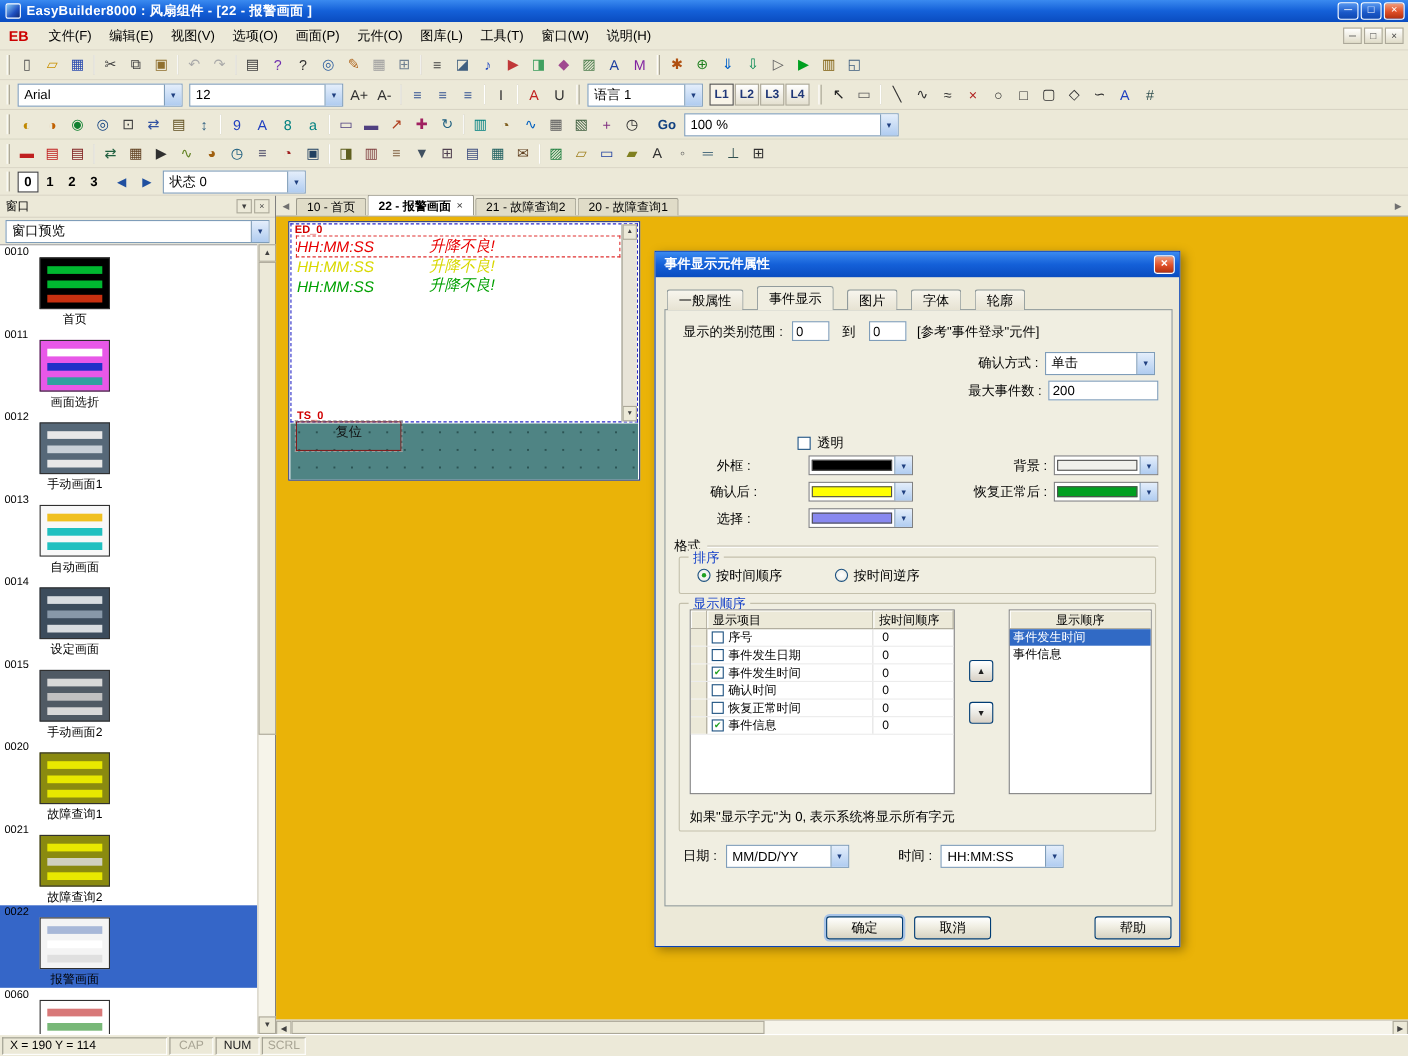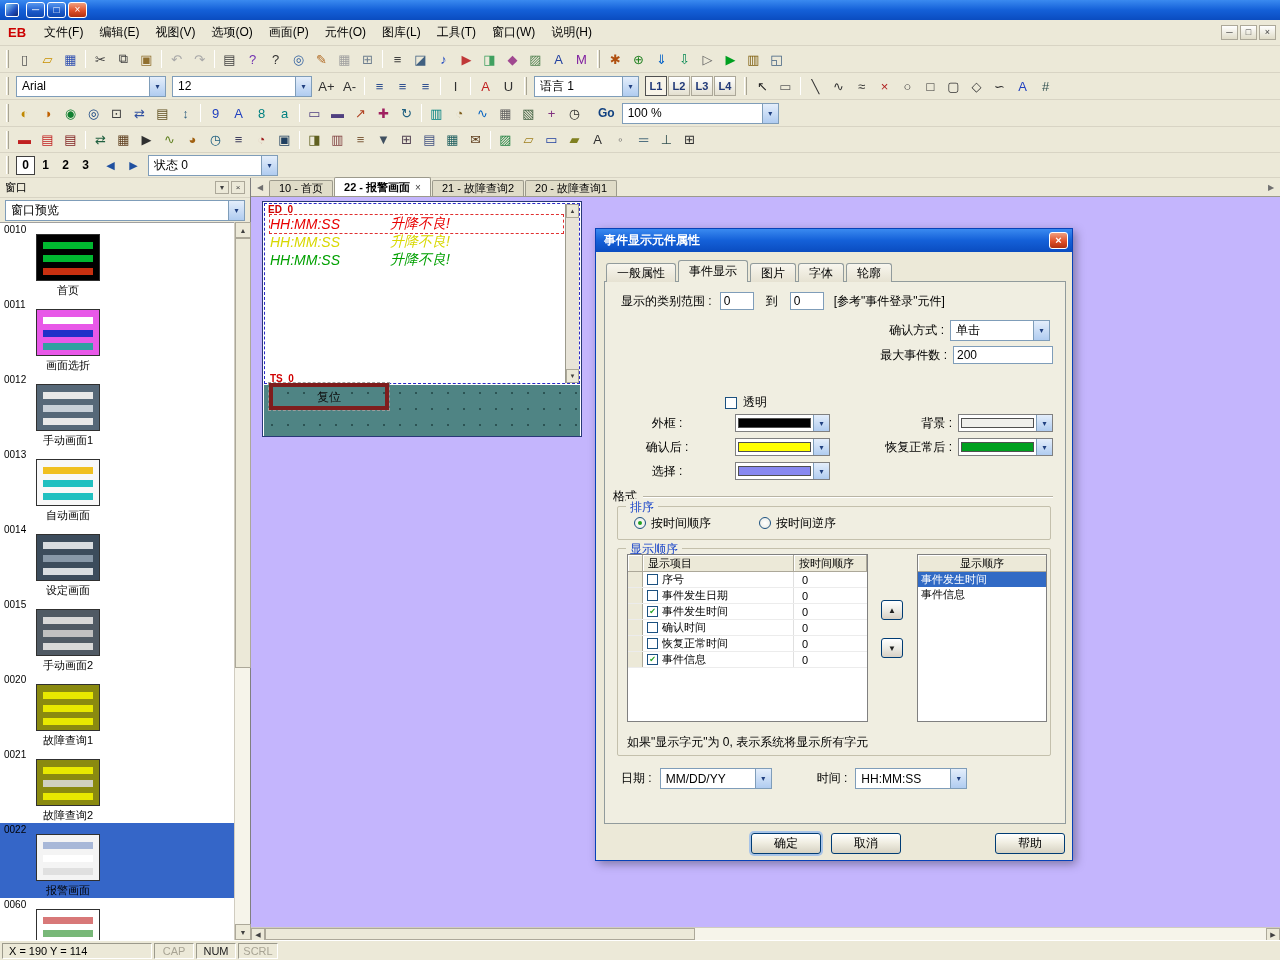--- a/index.html
+++ b/index.html
@@ -27,21 +27,21 @@
 .tb3{top:100px;height:27px;}
 .tb4{top:127px;height:26px;}
 .tb5{top:153px;height:25px;}
 .grip{width:3px;height:18px;border-left:1px solid #FFFFFF;border-right:1px solid #A8A494;margin:0 4px;}
 .icon-group{display:flex;align-items:center;}
 .tbi{width:23px;height:22px;display:inline-flex;align-items:center;justify-content:center;font-size:13px;color:#404040;border:1px solid transparent;border-radius:2px;}
 .tbsep{width:1px;height:18px;background:#A8A494;border-right:1px solid #fff;margin:0 3px;}
 .combo{display:inline-flex;align-items:center;height:21px;background:#fff;border:1px solid #7F9DB9;margin:0 3px;}
 .combo .val{flex:1;padding:0 5px;font-size:12px;white-space:nowrap;overflow:hidden;}
 .combo .arr{width:16px;height:100%;display:flex;align-items:center;justify-content:center;font-size:8px;color:#204080;background:linear-gradient(180deg,#E4EEFB,#B0CCF0);border-left:1px solid #7F9DB9;}
-.w150{width:150px}.w140{width:140px}.w105{width:105px}.w130{width:130px}.w165{width:157px}
+.w150{width:150px}.w140{width:140px}.w105{width:105px}.w130{width:130px}.w165{width:195px}
 .lang-btns,.state-btns{display:flex;align-items:center;margin:0 3px;}
 .lbtn{min-width:22px;height:20px;border:1px solid #ACA899;background:linear-gradient(#fff,#E4E0D0);display:inline-flex;align-items:center;justify-content:center;font-size:11px;font-weight:bold;color:#203878;margin-right:1px;padding:0 2px;}
 .lbtn.active{background:#F8F4E8;border-color:#505050;}
 .state-btn{width:19px;height:19px;border:1px solid transparent;display:inline-flex;align-items:center;justify-content:center;font-size:12px;font-weight:bold;margin-right:1px;}
 .state-btn.active{border:1px solid #404040;background:#fff;}
 .go-label{font-weight:bold;color:#104080;font-size:12px;margin:0 4px 0 12px;}
 .tbi.nav{color:#2050A0;font-size:11px;}
 
 
 .sidebar{position:absolute;left:0;top:178px;width:251px;height:762px;background:#ECE9D8;border-right:1px solid #808080;}
@@ -62,55 +62,55 @@
 .side-scroll .scr-btn.bottom{top:auto;bottom:0;}
 .scr-thumb{position:absolute;left:0;top:16px;width:16px;height:430px;background:#ECE9D8;border:1px solid #ACA899;}
 
 
 .tabbar{position:absolute;left:251px;top:178px;right:0;height:19px;background:#ECE9D8;display:flex;align-items:flex-end;border-bottom:1px solid #9C9A8C;}
 .tab-nav{width:14px;height:15px;font-size:8px;display:flex;align-items:center;justify-content:center;color:#707070;margin:0 2px 1px;}
 .tabbar-tabs{display:flex;flex:1;align-items:flex-end;}
 .tab{height:16px;display:flex;align-items:center;padding:0 9px;margin-right:1px;background:#E0DCC8;border:1px solid #9C9A8C;border-bottom:none;border-radius:2px 2px 0 0;font-size:11px;gap:5px;white-space:nowrap;}
 .tab.active{height:19px;background:#FFFFFF;font-weight:bold;}
 .tab-close{font-size:10px;color:#404040;font-weight:normal;}
-.canvas{position:absolute;left:251px;top:197px;right:0;height:730px;background:#c4b5fd;overflow:hidden;}
+.canvas{position:absolute;left:251px;top:197px;right:0;height:730px;background:#eab308;overflow:hidden;}
 .design{position:absolute;left:11px;top:4px;width:320px;height:236px;background:#fff;border:1px solid #283878;}
 .ev-box{position:absolute;left:1px;top:1px;width:316px;height:181px;border:1px dashed #2828C8;background:#fff;}
 .ed-label{position:absolute;left:3px;top:0;font-size:10px;font-weight:bold;color:#D00000;z-index:2;}
 .ev-rows{position:absolute;left:5px;top:11px;right:16px;}
 .ev-row{display:flex;height:18px;font-size:14px;font-style:italic;align-items:center;}
 .ev-row.sel{outline:1px dashed #E03030;}
 .ev-time{width:88px;}
 .ev-msg{margin-left:32px;}
 .ev-scroll{position:absolute;right:0;top:0;width:14px;height:100%;background:#E8E4D8;border-left:1px solid #9C9A8C;}
 .evs-btn{position:absolute;left:0;top:0;width:13px;height:14px;background:#ECE9D8;border:1px solid #ACA899;font-size:6px;display:flex;align-items:center;justify-content:center;color:#404040;}
 .evs-btn.bottom{top:auto;bottom:0;}
 .teal{position:absolute;left:1px;top:183px;width:316px;height:51px;background:#4F8484;background-image:radial-gradient(circle,#2C5454 1px,rgba(0,0,0,0) 1.4px);background-size:16px 16px;}
 .ts-label{position:absolute;left:7px;top:171px;font-size:10px;font-weight:bold;color:#D00000;z-index:2;}
-.reset-btn{position:absolute;left:6px;top:181px;width:120px;height:27px;border:4px solid #7f1d1d;outline:1px dashed #9C9C9C;display:flex;align-items:flex-end;justify-content:center;font-size:12px;color:#101010;z-index:1;}
+.reset-btn{position:absolute;left:6px;top:181px;width:96px;height:27px;border:1px solid #7f1d1d;outline:1px dashed #9C9C9C;display:flex;align-items:flex-start;justify-content:center;font-size:12px;color:#101010;z-index:1;}
 .hscroll{position:absolute;left:251px;top:927px;right:0;height:13px;background:#F6F4EA;border-top:1px solid #D0CCC0;}
 .hscroll .scr-btn{width:14px;height:13px;}
 .hscroll .scr-btn.right{left:auto;right:0;}
 .scr-thumb-h{position:absolute;left:14px;top:0;width:430px;height:12px;background:#ECE9D8;border:1px solid #ACA899;}
 
 
 .statusbar{position:absolute;left:0;bottom:0;width:100%;height:20px;background:#ECE9D8;border-top:1px solid #fff;display:flex;align-items:center;gap:2px;padding:0 2px;font-size:11px;}
 .sb-panel{height:16px;border:1px solid;border-color:#9C9A8C #FFFFFF #FFFFFF #9C9A8C;display:flex;align-items:center;padding:0 6px;}
 .sb-main{flex:1;justify-content:center;}
 .sb-coords{width:150px;}
 .sb-flag{width:40px;justify-content:center;color:#A8A494;}
 .sb-flag.on{color:#202020;}
 
 
 .dialog{position:absolute;left:595px;top:228px;width:478px;height:633px;background:#ECE9D8;border:1px solid #0842B8;box-shadow:3px 3px 9px rgba(0,0,0,.35);z-index:100;}
 .dlg-title{height:23px;background:linear-gradient(180deg,#3A8AF0,#1460D8 50%,#0A4CC0);display:flex;align-items:center;color:#fff;font-weight:bold;font-size:12px;padding:0 4px 0 8px;}
 .dlg-title .sp{flex:1;}
 .dlg-close{width:19px;height:17px;border:1px solid #fff;border-radius:3px;background:linear-gradient(180deg,#F0A080,#E05028 55%,#B03010);color:#fff;font-size:11px;font-weight:bold;text-align:center;line-height:15px;}
 .dlg-tabs{position:absolute;left:10px;top:31px;display:flex;align-items:flex-end;height:22px;z-index:2;}
-.dtab{height:19px;padding:0 10px;display:flex;align-items:center;font-size:12px;background:linear-gradient(#F8F6EE,#E6E2D2);border:1px solid #919B9C;border-bottom:none;border-radius:3px 3px 0 0;margin-right:2px;white-space:nowrap;}
+.dtab{height:19px;padding:0 10px;display:flex;align-items:center;font-size:12px;background:linear-gradient(#F8F6EE,#E6E2D2);border:1px solid #919B9C;border-bottom:none;border-radius:3px 3px 0 0;margin-right:12px;white-space:nowrap;}
 .dtab.active{height:22px;background:#F0EEE1;position:relative;z-index:3;}
 .dlg-panel{position:absolute;left:8px;top:52px;width:462px;height:543px;background:#F0EEE1;border:1px solid #919B9C;}
 .plabel{font-size:12px;white-space:nowrap;}
 .prow{position:absolute;left:0;right:0;display:flex;align-items:center;}
 .prow.right{justify-content:flex-end;padding-right:12px;}
 .tinput{height:18px;border:1px solid #7F9DB9;background:#fff;font-size:12px;padding:0 3px;font-family:inherit;}
 .sect{position:absolute;left:8px;right:12px;display:flex;align-items:center;gap:6px;}
 .sect .line{flex:1;border-top:1px solid #B8B4A4;border-bottom:1px solid #fff;height:2px;}
 .cbx{width:12px;height:12px;border:1px solid #1C5180;background:#fff;display:inline-flex;align-items:center;justify-content:center;font-size:9px;color:#21A121;}
 .crow{position:absolute;left:0;right:12px;display:flex;align-items:center;}
@@ -143,20 +143,21 @@
 .olitem.selected{background:#316AC5;color:#fff;}
 .dnote{position:absolute;left:22px;top:452px;font-size:12px;}
 .dbtn{position:absolute;top:604px;width:70px;height:21px;border:1px solid #003C74;border-radius:3px;background:linear-gradient(180deg,#FFFFFF,#F0EEE2 45%,#D6D2C2);display:flex;align-items:center;justify-content:center;font-size:12px;}
 .dbtn.default{box-shadow:0 0 0 2px #A8C4E8;}
 </style>
 </head>
 <body>
 
 <div class="titlebar">
   <div class="app-icon"></div>
+  <span class="title-text">EasyBuilder8000 : 风扇组件 - [22 - 报警画面 ]</span>
   <div class="win-btn">─</div>
   <div class="win-btn">□</div>
   <div class="win-btn close">×</div>
 </div>
 
 <div class="menubar">
   <span class="eb-logo">EB</span>
   <div class="menu-items">
       <span class="menu-item">文件(F)</span>
       <span class="menu-item">编辑(E)</span>

